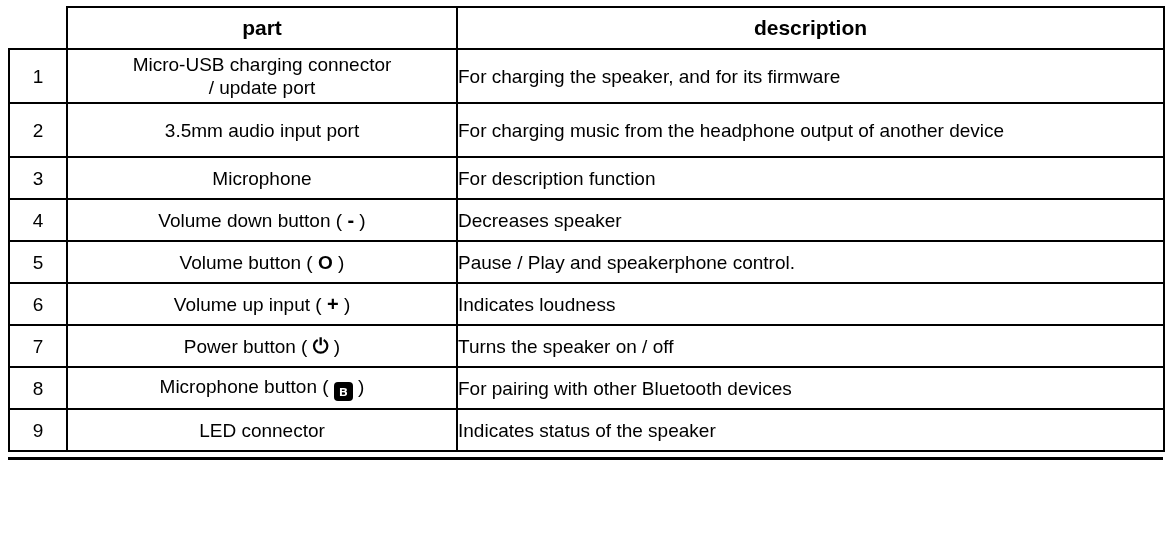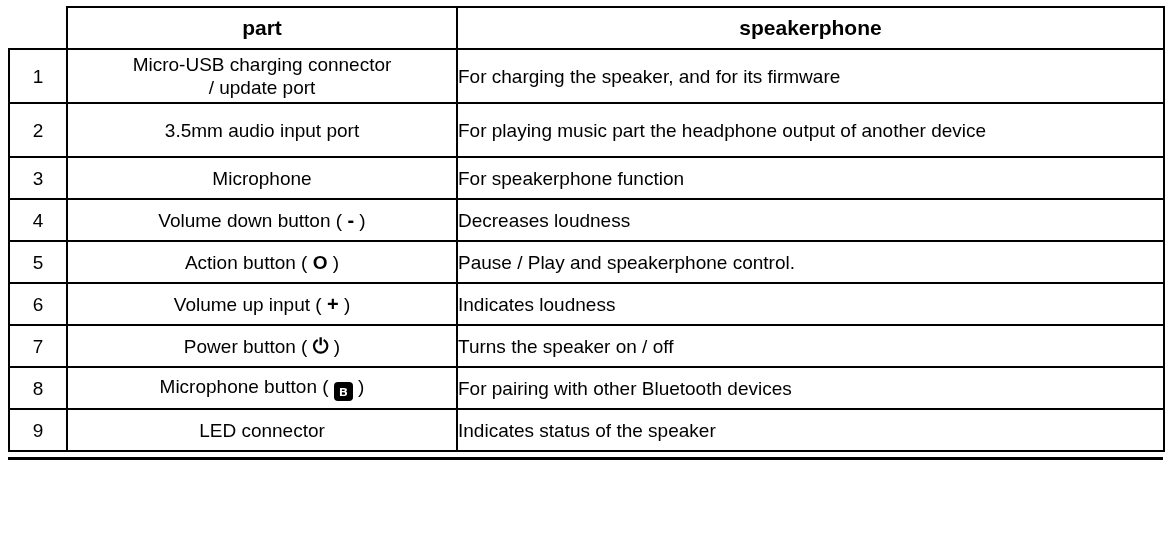--- a/index.html
+++ b/index.html
@@ -112,53 +112,53 @@
   <table class="parts-table">
     <colgroup>
       <col class="c-num">
       <col class="c-part">
       <col class="c-desc">
     </colgroup>
     <thead>
       <tr>
         <th class="blank-head"></th>
         <th>part</th>
-        <th>speakerphone</th>
+        <th>description</th>
       </tr>
     </thead>
     <tbody>
 
       <tr class="row-tall">
         <td class="num">1</td>
         <td class="part nowrap-part">Micro-USB charging connector
 / update port</td>
         <td class="desc">For charging the speaker, and for its firmware</td>
       </tr>
 
       <tr class="row-tall">
         <td class="num">2</td>
         <td class="part">3.5mm audio input port</td>
-        <td class="desc">For playing music part the headphone output of another device</td>
+        <td class="desc">For charging music from the headphone output of another device</td>
       </tr>
 
       <tr class="row-std">
         <td class="num">3</td>
         <td class="part">Microphone</td>
-        <td class="desc">For speakerphone function</td>
+        <td class="desc">For description function</td>
       </tr>
 
       <tr class="row-std">
         <td class="num">4</td>
         <td class="part"><span>Volume down button ( </span><span class="sym">-</span><span> )</span></td>
-        <td class="desc">Decreases loudness</td>
+        <td class="desc">Decreases speaker</td>
       </tr>
 
       <tr class="row-std">
         <td class="num">5</td>
-        <td class="part"><span>Action button ( </span><span class="circle-sym">O</span><span> )</span></td>
+        <td class="part"><span>Volume button ( </span><span class="circle-sym">O</span><span> )</span></td>
         <td class="desc">Pause / Play and speakerphone control.</td>
       </tr>
 
       <tr class="row-std">
         <td class="num">6</td>
         <td class="part"><span>Volume up input ( </span><span class="sym">+</span><span> )</span></td>
         <td class="desc">Indicates loudness</td>
       </tr>
 
       <tr class="row-std">

